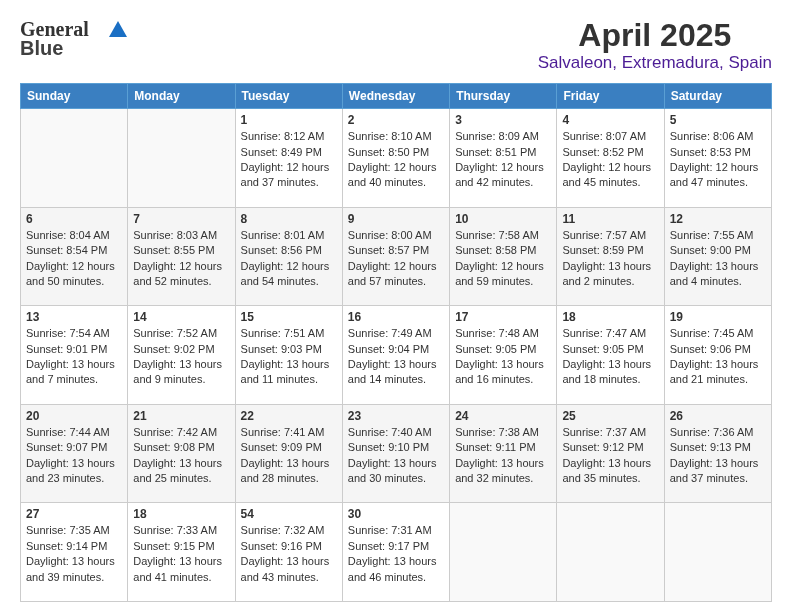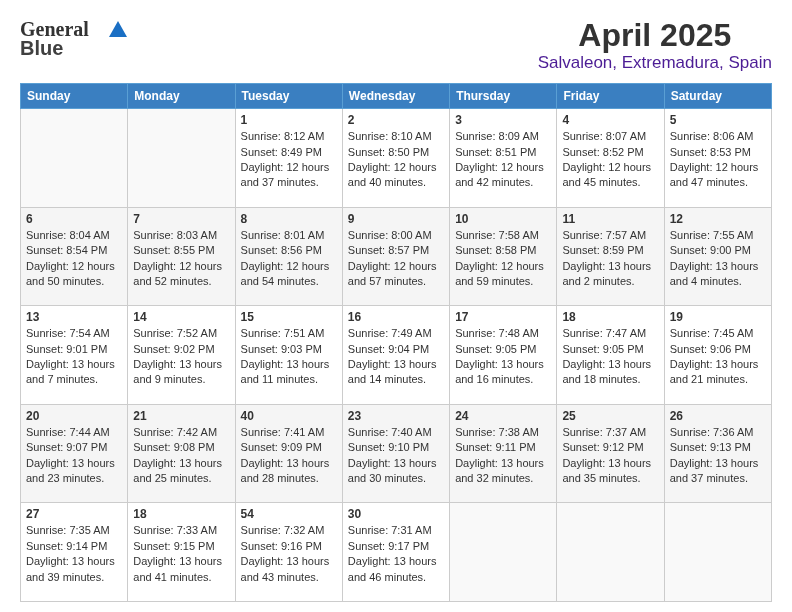--- a/index.html
+++ b/index.html
@@ -212,21 +212,21 @@
         <tr class="row-even">
           <td>
             <span class="day-num">20</span>
             <div class="day-info">Sunrise: 7:44 AM<br>Sunset: 9:07 PM<br>Daylight: 13 hours and 23 minutes.</div>
           </td>
           <td>
             <span class="day-num">21</span>
             <div class="day-info">Sunrise: 7:42 AM<br>Sunset: 9:08 PM<br>Daylight: 13 hours and 25 minutes.</div>
           </td>
           <td>
-            <span class="day-num">40</span>
+            <span class="day-num">22</span>
             <div class="day-info">Sunrise: 7:41 AM<br>Sunset: 9:09 PM<br>Daylight: 13 hours and 28 minutes.</div>
           </td>
           <td>
             <span class="day-num">23</span>
             <div class="day-info">Sunrise: 7:40 AM<br>Sunset: 9:10 PM<br>Daylight: 13 hours and 30 minutes.</div>
           </td>
           <td>
             <span class="day-num">24</span>
             <div class="day-info">Sunrise: 7:38 AM<br>Sunset: 9:11 PM<br>Daylight: 13 hours and 32 minutes.</div>
           </td>

